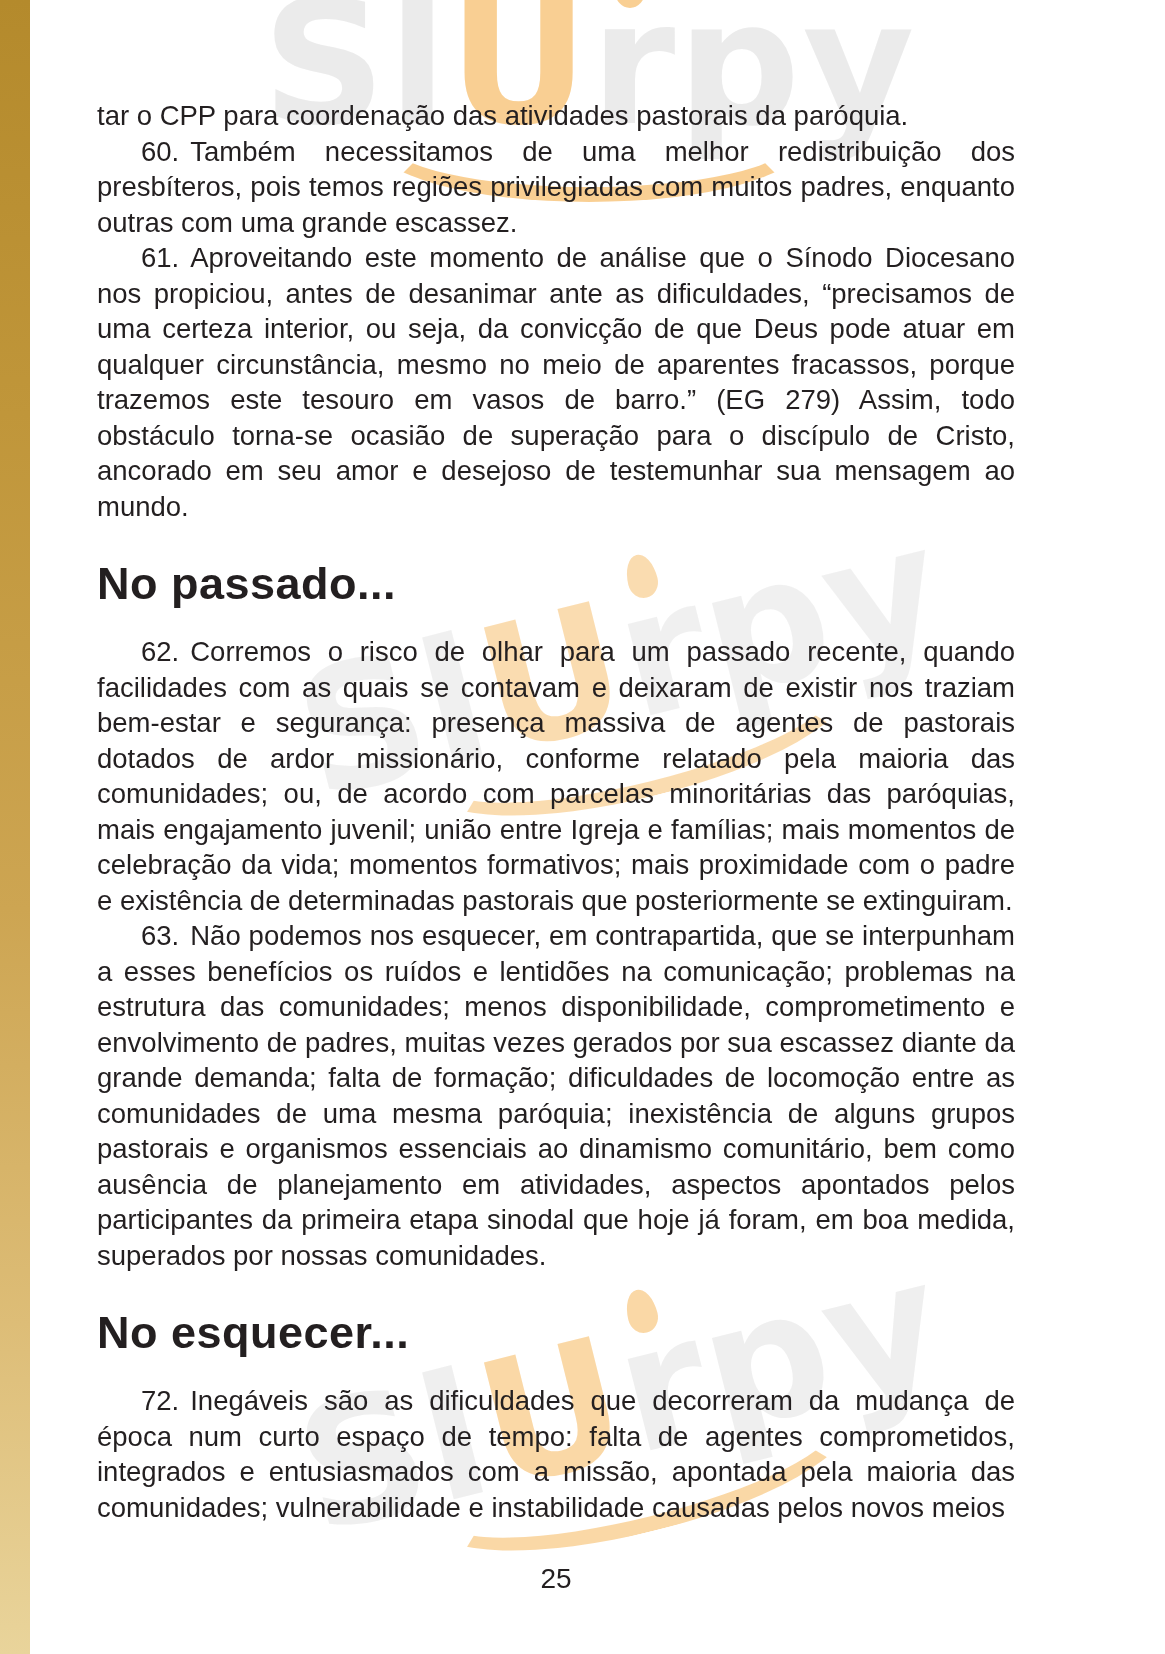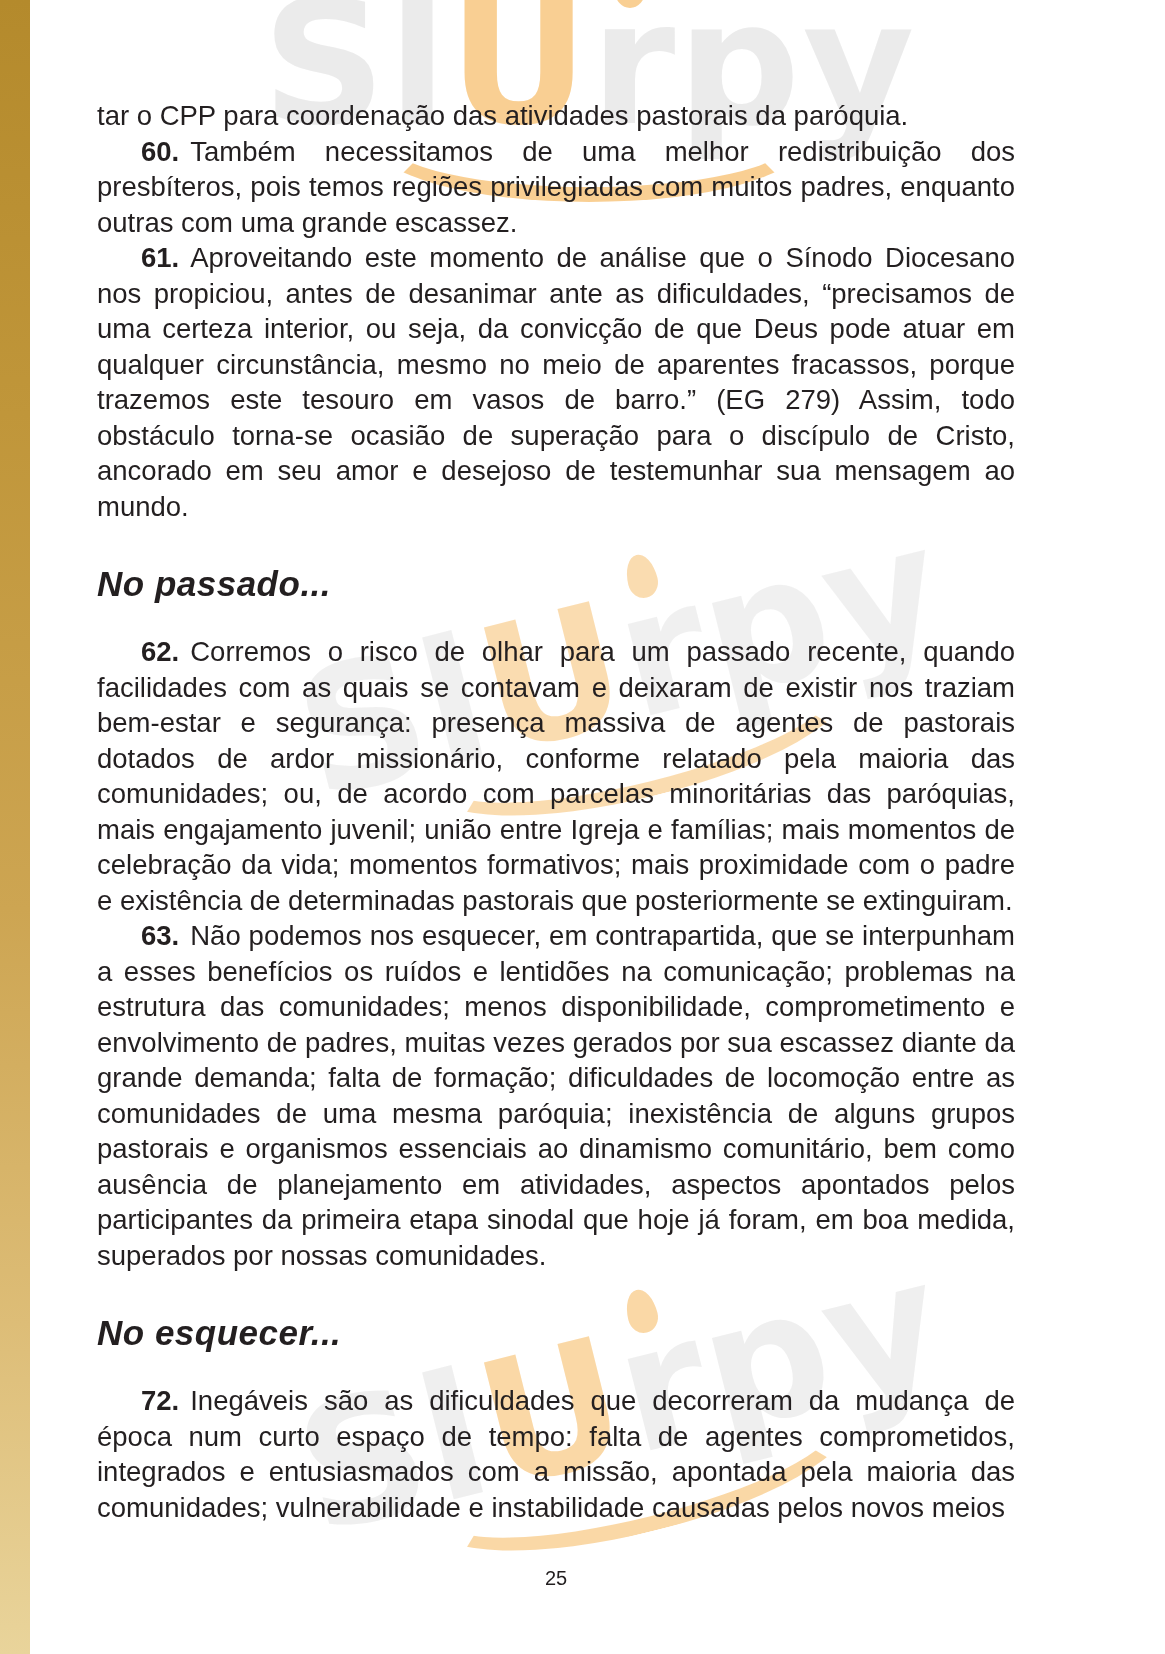--- a/index.html
+++ b/index.html
@@ -63,35 +63,34 @@
     font-size: 27.5px;
     line-height: 35.5px;
     z-index: 2;
   }
   .body-par {
     text-align: justify;
     text-indent: 44px;
   }
   .body-par.no-indent { text-indent: 0; }
   .par-num {
-    font-weight: bold;
+    font-weight: normal;
     margin-right: 11px;
   }
   .section-heading {
-    font-size: 35px;
+    font-size: 45px;
     font-weight: bold;
-    font-style: italic;
     line-height: 44px;
     margin: 38px 0 28px 0;
     letter-spacing: 0.5px;
   }
   .page-number {
     text-align: center;
     text-indent: 0;
-    font-size: 20px;
+    font-size: 28px;
     margin-top: 36px;
   }
 </style>
 </head>
 <body>
 
 <div class="accent-bar"></div>
 
 <div class="watermark wm-top" aria-hidden="true">
   <span class="wm-drop"></span>

